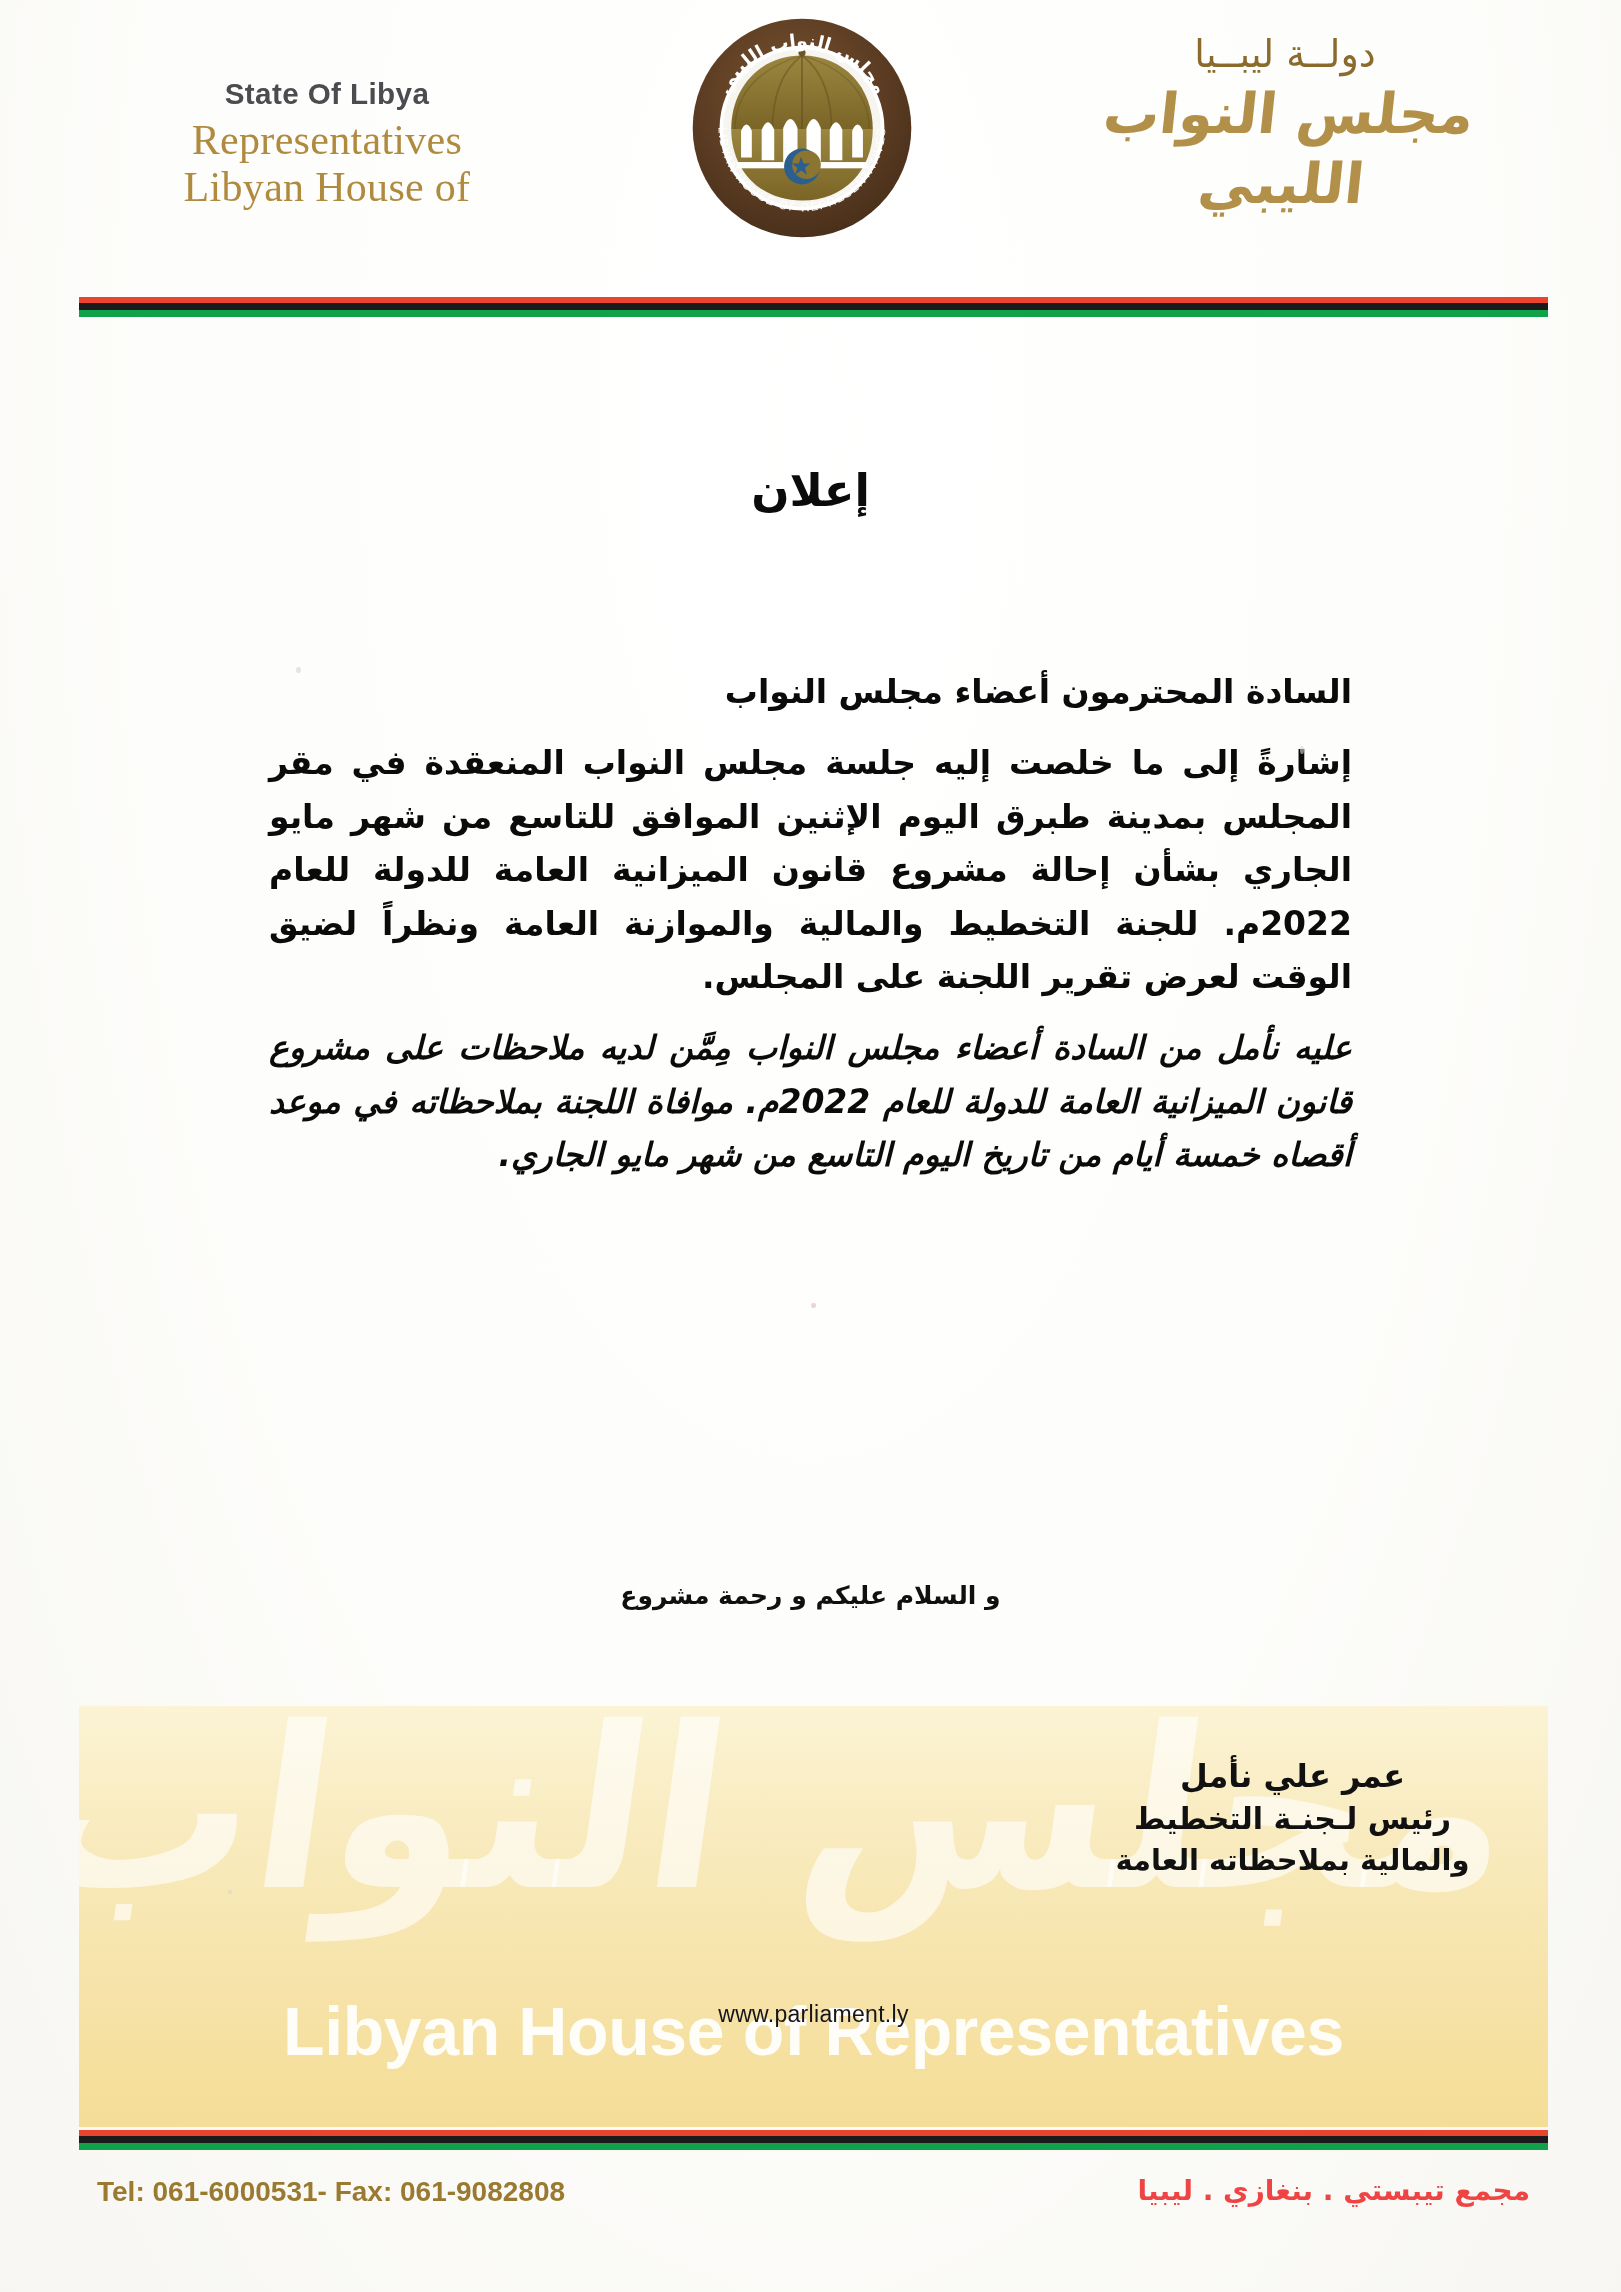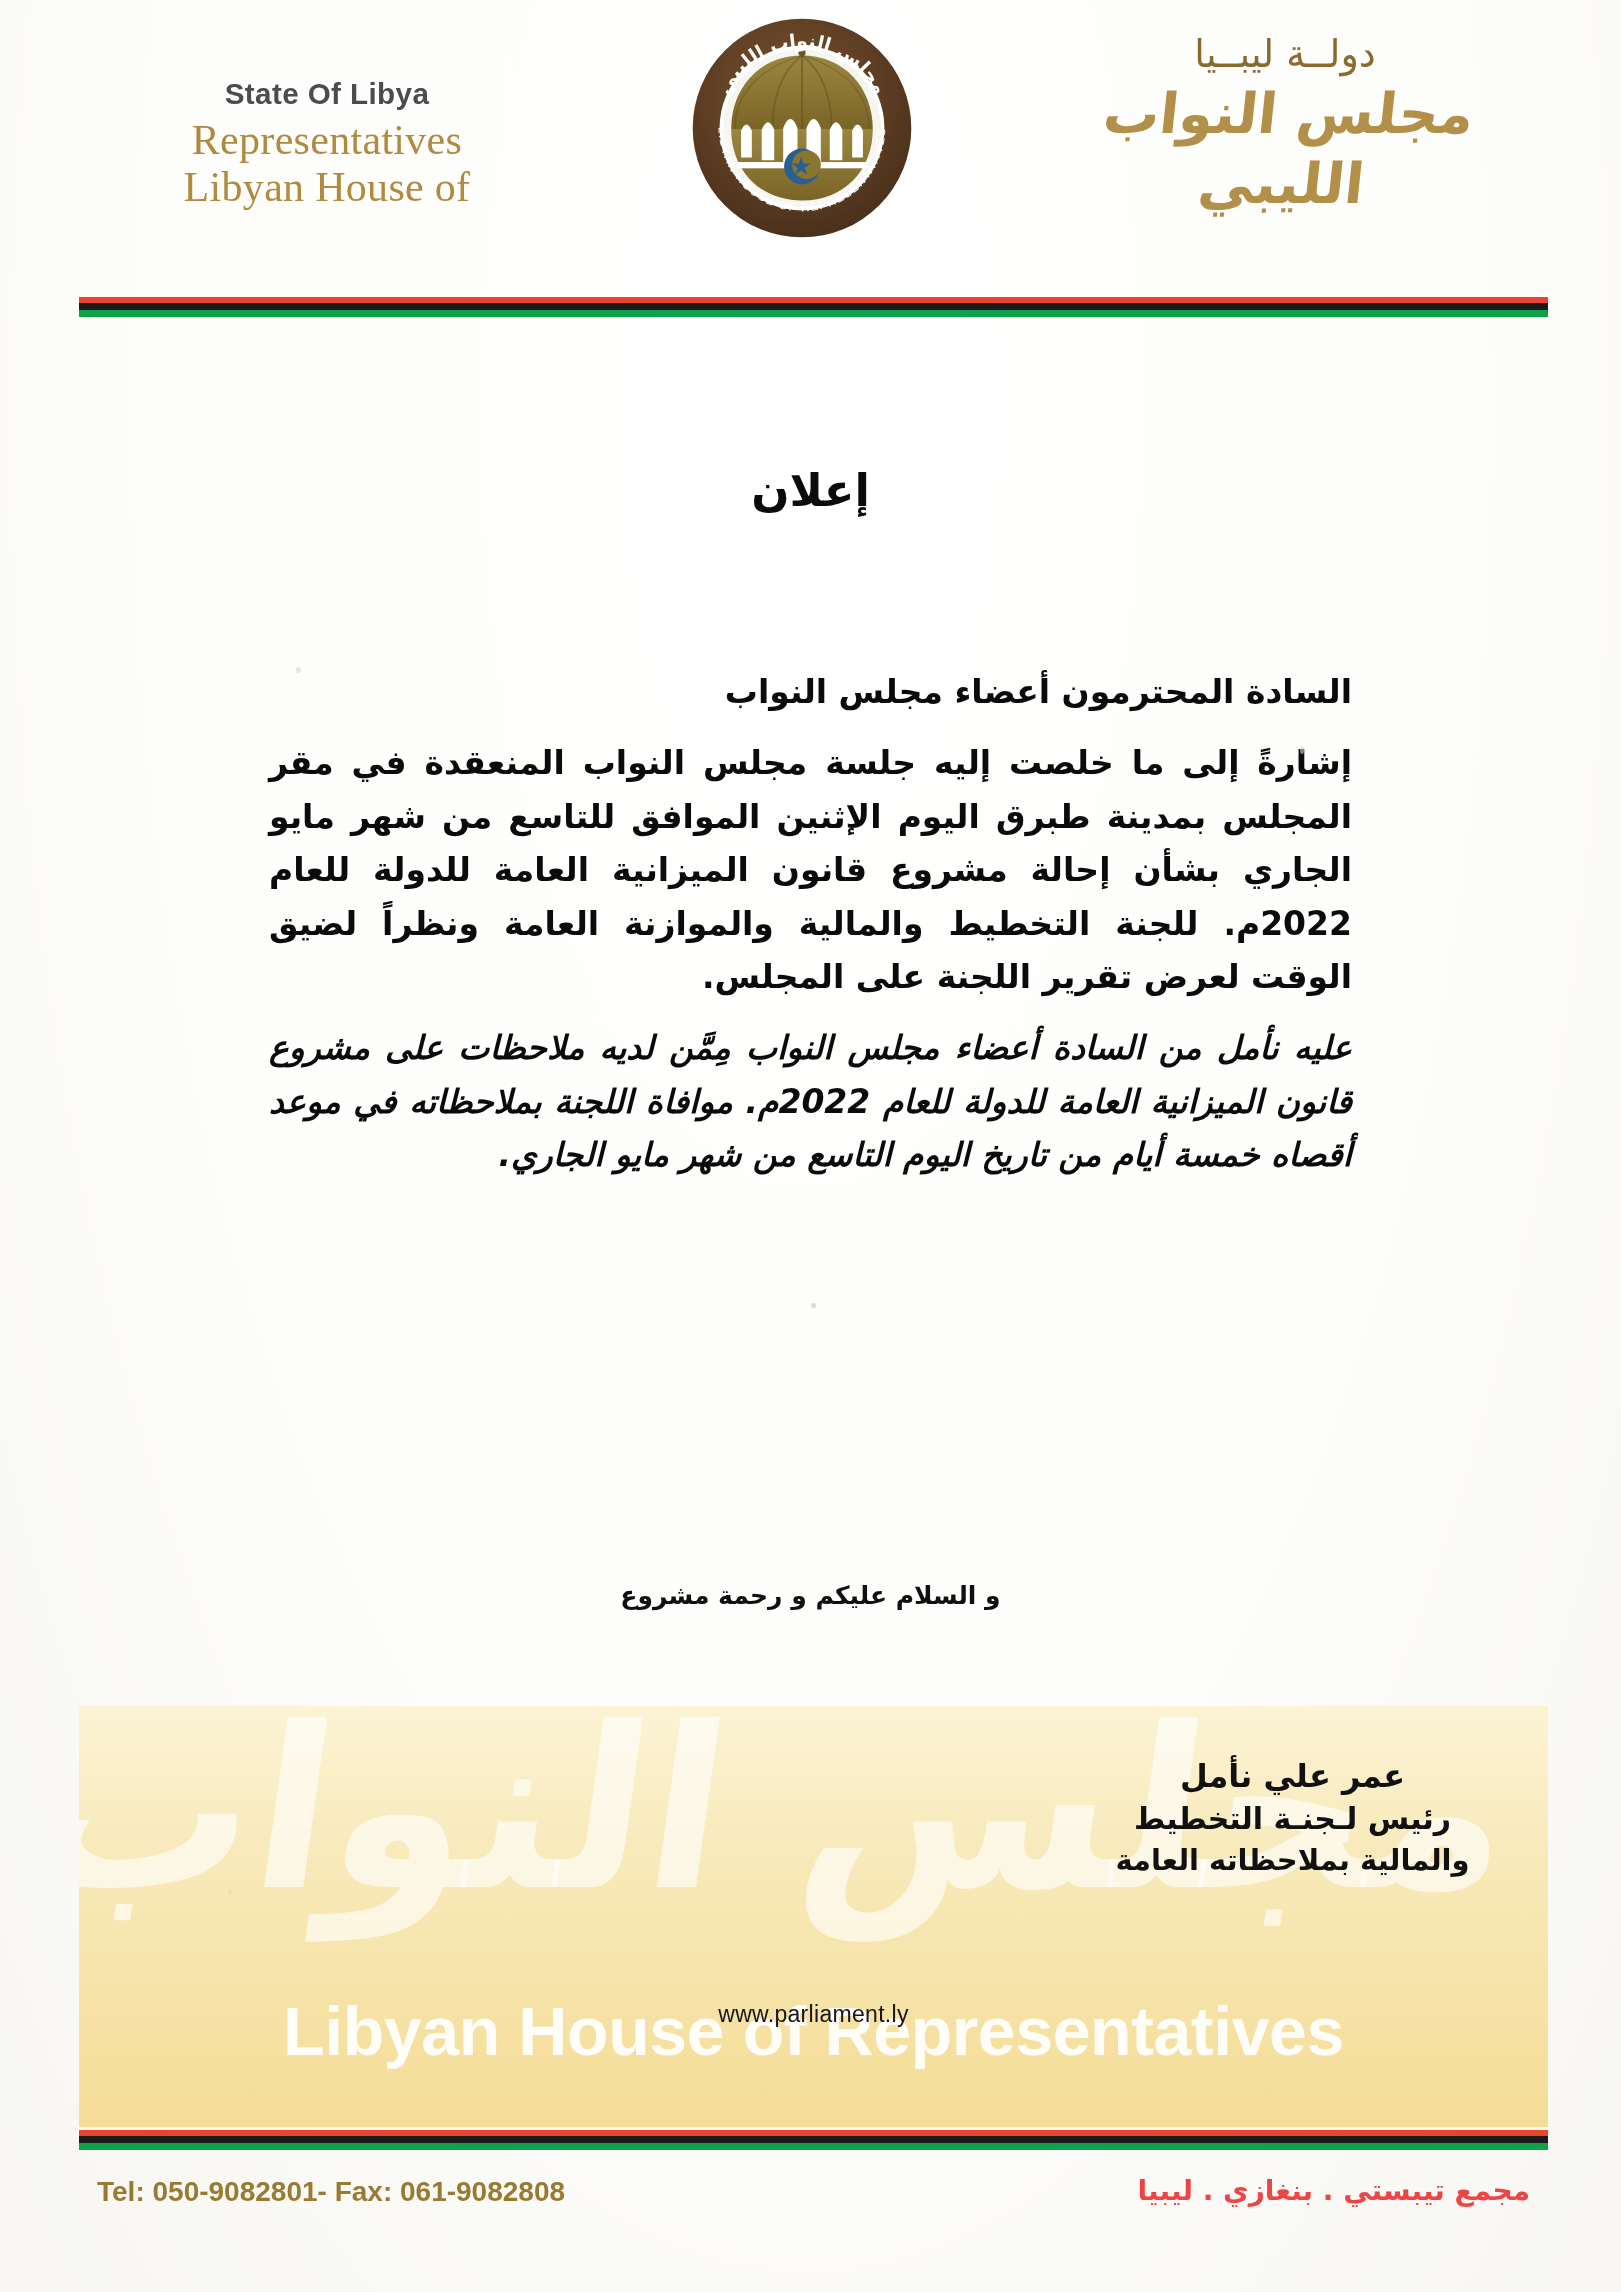--- a/index.html
+++ b/index.html
@@ -298,21 +298,21 @@
     <div class="site">www.parliament.ly</div>
   </div>
 
   <div class="flag-rule flag-rule-bottom">
     <i class="stripe-red"></i>
     <i class="stripe-black"></i>
     <i class="stripe-green"></i>
   </div>
 
   <div class="footer-contact">
-    <div class="tel">Tel: 050-9082801- Fax: 061-9082808</div>
+    <div class="tel">Tel: 061-6000531- Fax: 061-9082808</div>
     <div class="addr">مجمع تيبستي . بنغازي . ليبيا</div>
   </div>
 
   <span class="speck" style="left:296px;top:667px;width:4.5px;height:6.3px;"></span>
   <span class="speck" style="left:1300px;top:746px;width:3.6px;height:8px;"></span>
   <span class="speck" style="left:811px;top:1303px;width:4.5px;height:4.5px;background:#e0b9b9;"></span>
   <span class="speck" style="left:228px;top:1890px;width:3.6px;height:3.6px;"></span>
 </div>
 
 

